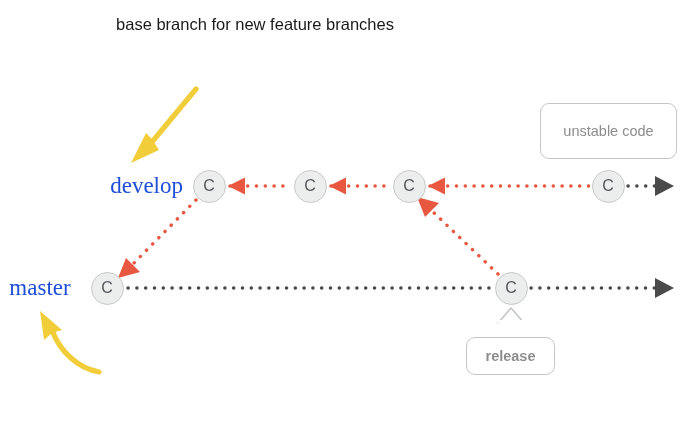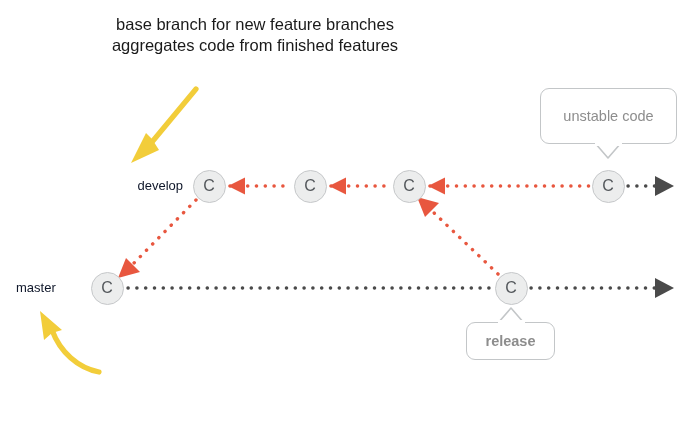--- a/index.html
+++ b/index.html
@@ -40,37 +40,37 @@
     top: 14px;
     width: 510px;
   }
   #annotation-bottom {
     left: 0;
     top: 366px;
     width: 450px;
   }
   .branch-label {
     position: absolute;
-    color: #0f172a;
-    font-size: 13px;
+    color: #1d4ed8;
+    font-size: 23px;
     line-height: 22px;
     white-space: nowrap;
-    font-family: Liberation Sans, sans-serif;
+    font-family: Liberation Serif, serif;
   }
   #branch-label-develop {
     left: 0;
     top: 175px;
     width: 183px;
     text-align: right;
   }
   #branch-label-master {
-    left: 16px;
+    left: 0;
     top: 277px;
     width: 80px;
-    text-align: left;
+    text-align: center;
   }
   .commit-node {
     position: absolute;
     width: 33px;
     height: 33px;
     margin-left: -16.5px;
     margin-top: -16.5px;
     border-radius: 50%;
     background: #eceded;
     border: 1.6px solid #c6c8ca;
@@ -95,20 +95,21 @@
     color: #8d8d8d;
     font-size: 14.5px;
     line-height: 19px;
     text-align: center;
     display: flex;
     flex-direction: column;
     align-items: center;
     justify-content: center;
     font-family: "Liberation Sans", sans-serif;
     white-space: nowrap;
+    margin-top: 15px;
   }
   #callout-unstable {
     left: 540px;
     top: 88px;
     width: 137px;
     height: 56px;
   }
   #callout-release {
     left: 466px;
     top: 322px;
@@ -181,21 +182,20 @@
 
     <g>
       <path d="M 99 372 C 78 368 60 352 52 330" stroke="#f2cd3a" stroke-width="5.2" stroke-linecap="round" fill="none"></path>
       <path d="M 40 311 L 44 340 L 52 333 L 62 330 Z" fill="#f2cd3a"></path>
     </g>
 
   </svg>
 
   <div class="anno-text" id="annotation-top">
     <div>base branch for new feature branches</div>
-    <div>aggregates code from finished features</div>
   </div>
 
 
   <div class="branch-label" id="branch-label-develop">develop</div>
   <div class="branch-label" id="branch-label-master">master</div>
 
   <div class="commit-node" style="left:209px; top:186px;">
     <span class="commit-label">C</span>
   </div>
   <div class="commit-node" style="left:310px; top:186px;">

